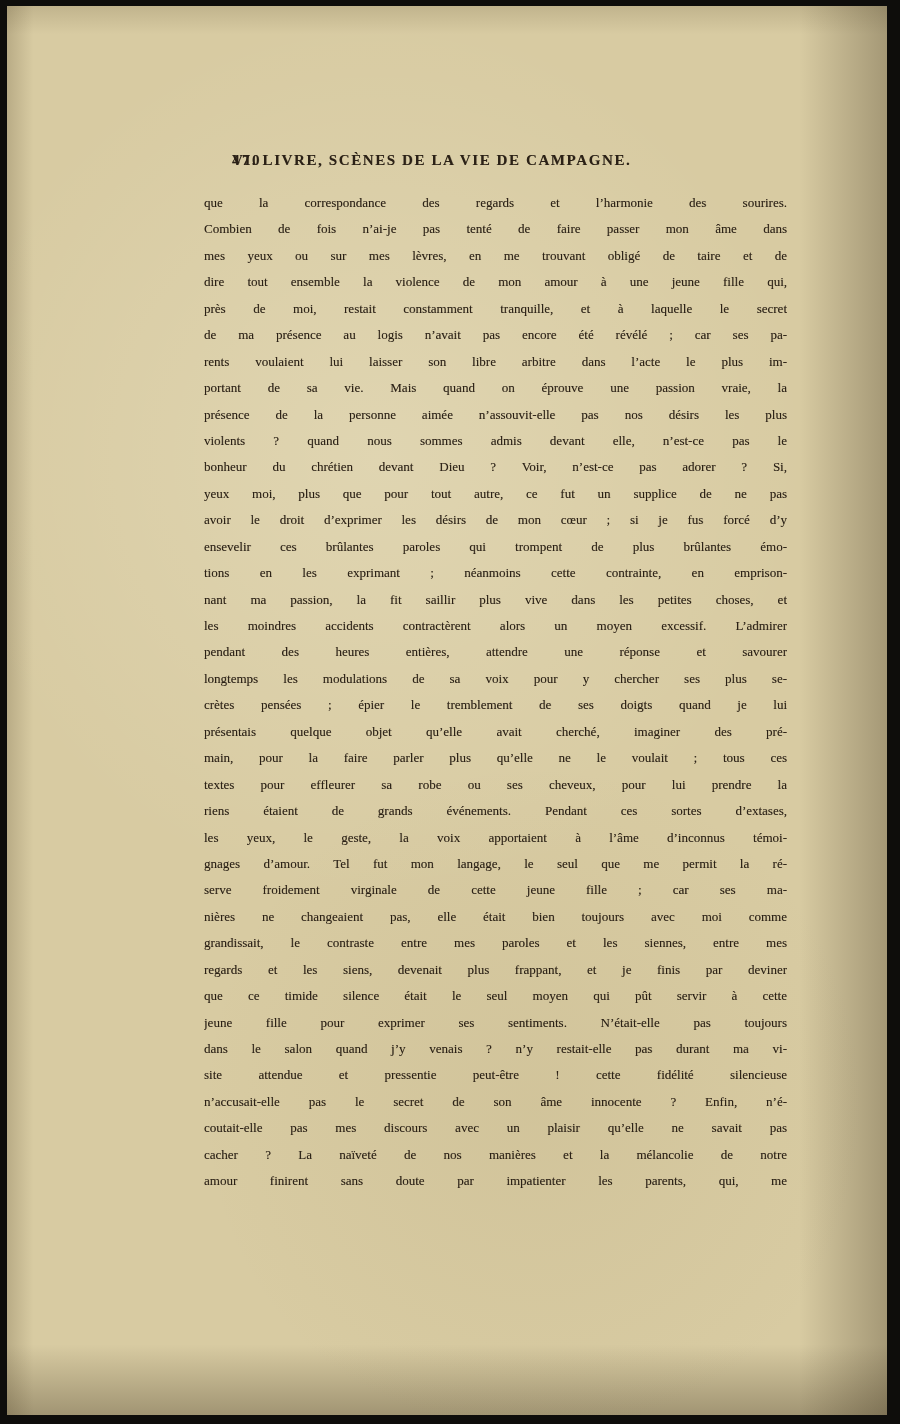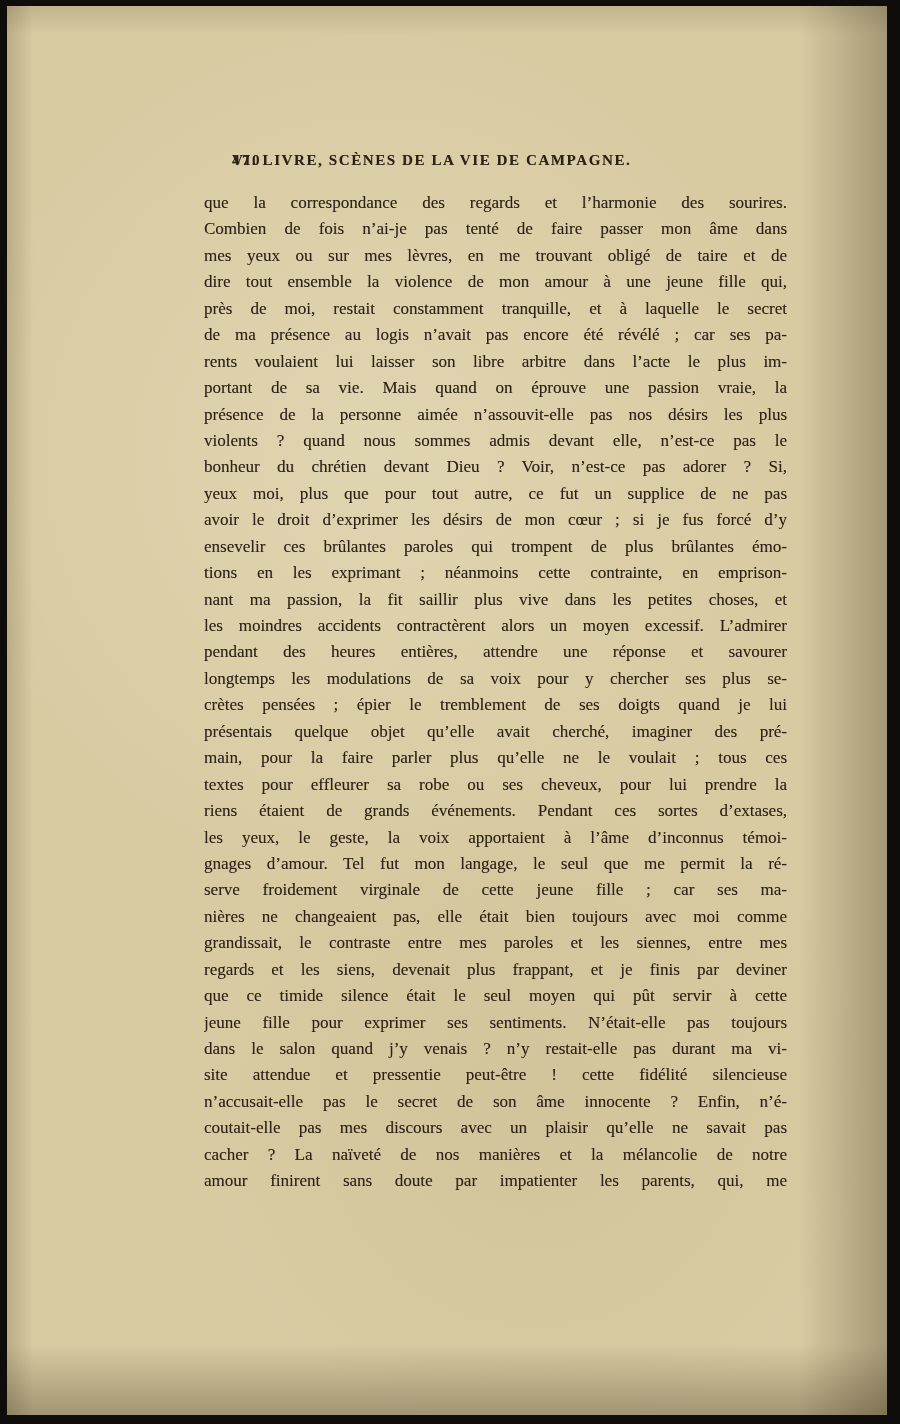--- a/index.html
+++ b/index.html
@@ -31,21 +31,21 @@
     letter-spacing: 1.6px;
     text-shadow: 0.3px 0.3px 0.4px rgba(43,33,22,0.35);
     margin-left: 28px;
   }
   .page-number { position: absolute; left: 0; top: 0; letter-spacing: 2.5px; }
   .running-title { display: block; text-align: left; }
 
   .text-block {
     position: absolute; left: 197px; top: 184px; width: 583px;
     color: var(--ink, #2b2116);
-    font-size: 17px;
+    font-size: 13px;
     text-shadow: 0.3px 0.3px 0.4px rgba(43,33,22,0.32);
   }
   .line {
     height: 26.45px;
     line-height: 26.45px;
     text-align: justify;
     text-align-last: justify;
     word-spacing: 1px;
     overflow: hidden;
   }

